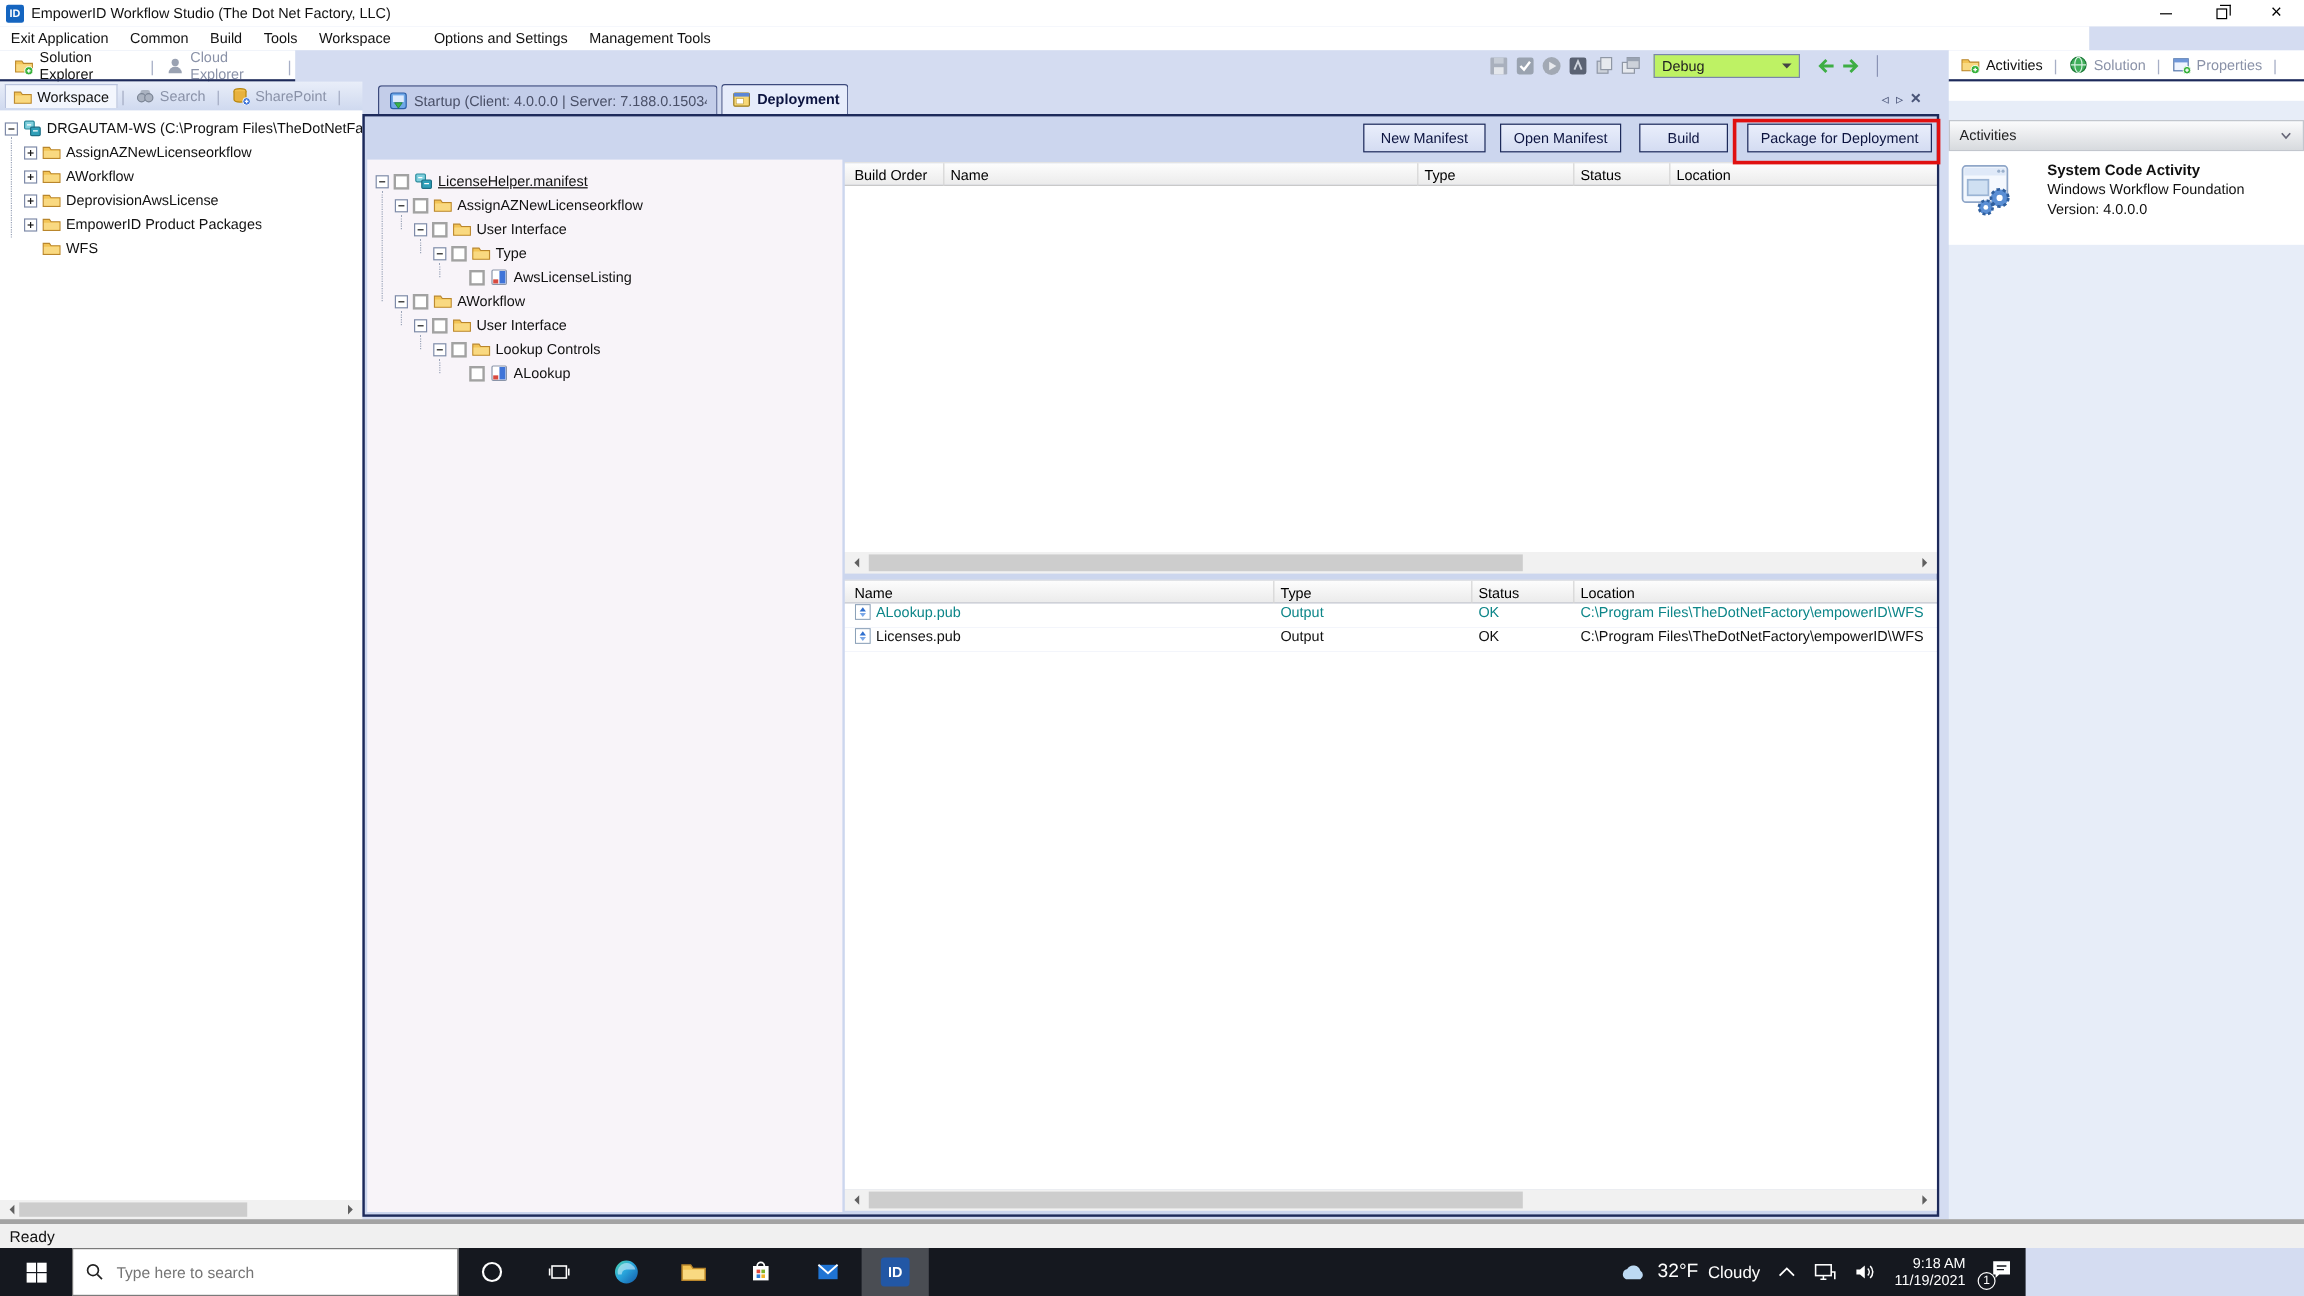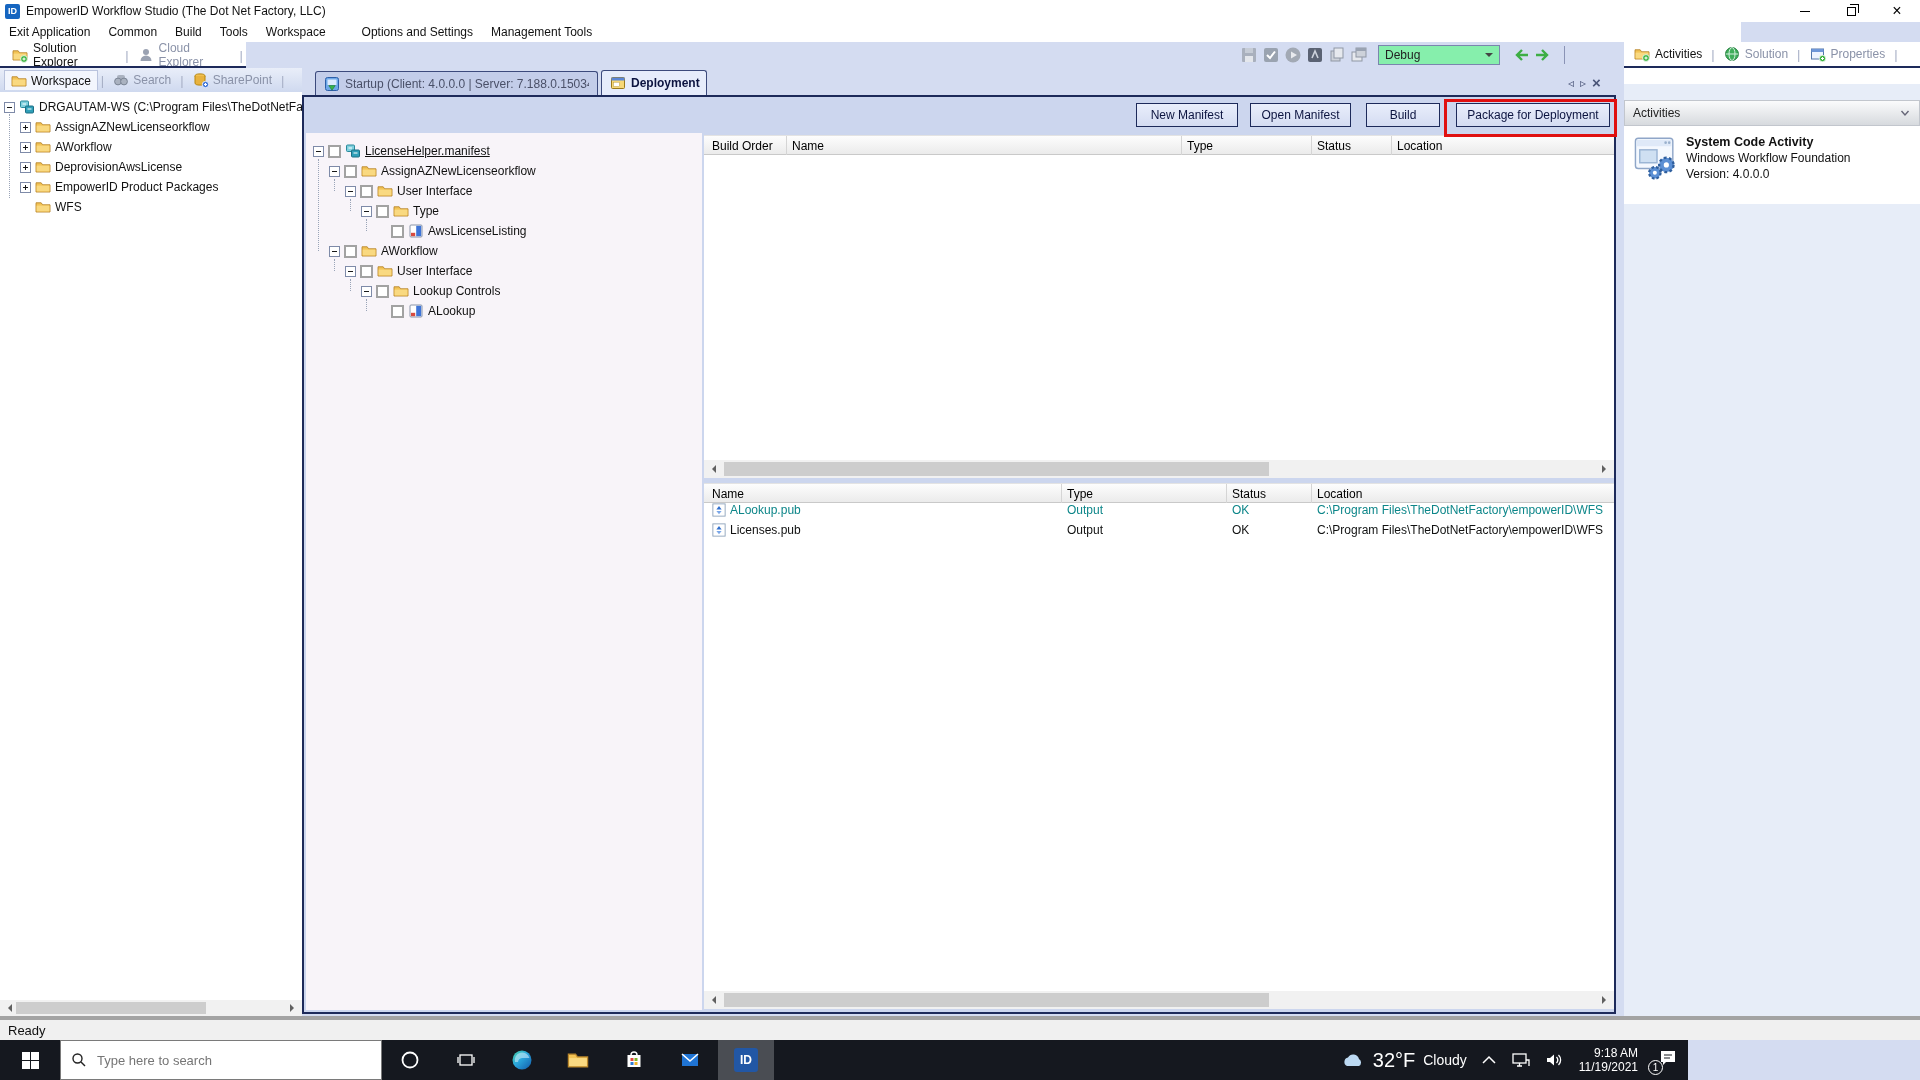--- a/index.html
+++ b/index.html
@@ -58,21 +58,21 @@
   .rtabs{position:absolute;left:0;top:0;width:296px;height:24px;background:#fff;display:flex;align-items:center;padding-left:4px;}
   .sechdr{position:absolute;left:0;top:58px;width:296px;height:26px;background:linear-gradient(#fbfbfc,#d7dade);border:1px solid #c2c6cd;display:flex;align-items:center;padding:0 8px;color:#222;}
   
   .statusbar{left:0;top:1016px;width:1920px;height:24px;background:#f0f0f0;border-top:4px solid #a3a3a3;display:flex;align-items:center;padding-left:8px;font-size:13px;}
   .taskbar{left:0;top:1040px;width:1688px;height:40px;background:#15181f;display:flex;align-items:stretch;color:#fff;}
   .tbtn{width:56px;display:flex;align-items:center;justify-content:center;}
   .tsearch{width:322px;background:#fff;border:1px solid #7a7a7a;display:flex;align-items:center;padding:0 10px;gap:8px;}
   .tsearch input{border:none;outline:none;font-size:13px;width:240px;background:transparent;font-family:"Liberation Sans",sans-serif;color:#333;}
   .tray{margin-left:auto;display:flex;align-items:center;gap:14px;padding-right:10px;font-size:13px;}
   .clock{display:flex;flex-direction:column;align-items:flex-end;font-size:12px;line-height:14px;}
-  .combo{position:absolute;width:122px;height:20px;background:#86efac;border:1px solid #7a86ad;display:flex;align-items:center;padding:0 6px;justify-content:space-between;color:#222;}
+  .combo{position:absolute;width:122px;height:20px;background:#bef264;border:1px solid #7a86ad;display:flex;align-items:center;padding:0 6px;justify-content:space-between;color:#222;}
   .caret{width:0;height:0;border:4px solid transparent;border-top-color:#444;margin-top:4px;}
   .toolico{width:18px;height:18px;display:inline-block;}
 </style>
 </head>
 <body>
 
 <svg width="0" height="0" style="position:absolute">
   <defs>
     <linearGradient id="g-edge" x1="0" y1="0" x2="1" y2="1">
       <stop offset="0" stop-color="#49d2a8"></stop>
@@ -509,21 +509,21 @@
     </div>
     <div class="abs navyline" style="left:0;top:24px;width:296px;height:2px;"></div>
     <div class="abs" style="left:0;top:26px;width:296px;height:16px;background:#fff;"></div>
     <div class="sechdr">
       <span>Activities</span>
       <svg style="margin-left:auto;width:12px;height:12px;" viewBox="0 0 12 12">
           <path d="M2.5 4 L6 8 L9.5 4" stroke="#667" stroke-width="1.4" fill="none"></path>
         </svg>
     </div>
     <div class="abs" style="left:0;top:84px;width:296px;height:78px;background:#fff;">
-      <div class="flex" style="align-items:flex-start;padding:8px 0 0 10px;gap:6px;">
+      <div class="flex" style="align-items:flex-start;padding:8px 0 0 10px;gap:26px;">
         <svg style="width:46px;height:46px;flex:0 0 auto;">
             <use href="#sym-syscode"></use>
           </svg>
         <span style="display:flex;flex-direction:column;line-height:16px;">
           <span style="font-weight:bold;font-size:12.5px;">System Code Activity</span>
           <span>Windows Workflow Foundation</span>
           <span>Version:  4.0.0.0</span>
         </span>
       </div>
     </div>
@@ -589,21 +589,21 @@
     </div>
     <div class="tbtn" style="background:#4a4d53;">
       <span style="width:24px;height:24px;background:#2257a5;border-radius:3px;color:#fff;font-weight:bold;font-size:12px;display:flex;align-items:center;justify-content:center;">ID</span>
     </div>
 
     <div class="tray">
       <span class="flex" style="gap:8px;">
         <svg width="24" height="18" viewBox="0 0 24 18">
           <path d="M6 15 A4.5 4.5 0 0 1 7 6.5 A6 6 0 0 1 18 8 A4 4 0 0 1 18 15 Z" fill="#bcd9f2"></path>
         </svg>
-        <span style="font-size:20px;">32°F</span>
+        <span style="font-size:16px;">32°F</span>
         <span style="font-size:14px;">Cloudy</span>
       </span>
       <svg width="16" height="10" viewBox="0 0 16 10">
           <path d="M2 8 L8 2 L14 8" fill="none" stroke="#fff" stroke-width="1.5"></path>
         </svg>
       <svg width="20" height="16" viewBox="0 0 20 16">
         <rect x="2" y="2" width="13" height="9" fill="none" stroke="#fff" stroke-width="1.3"></rect>
         <path d="M6 14 L11 14 M8.5 11 L8.5 14 M15 8 L18 8 L18 14" fill="none" stroke="#fff" stroke-width="1.3"></path>
       </svg>
       <svg width="20" height="16" viewBox="0 0 20 16">

